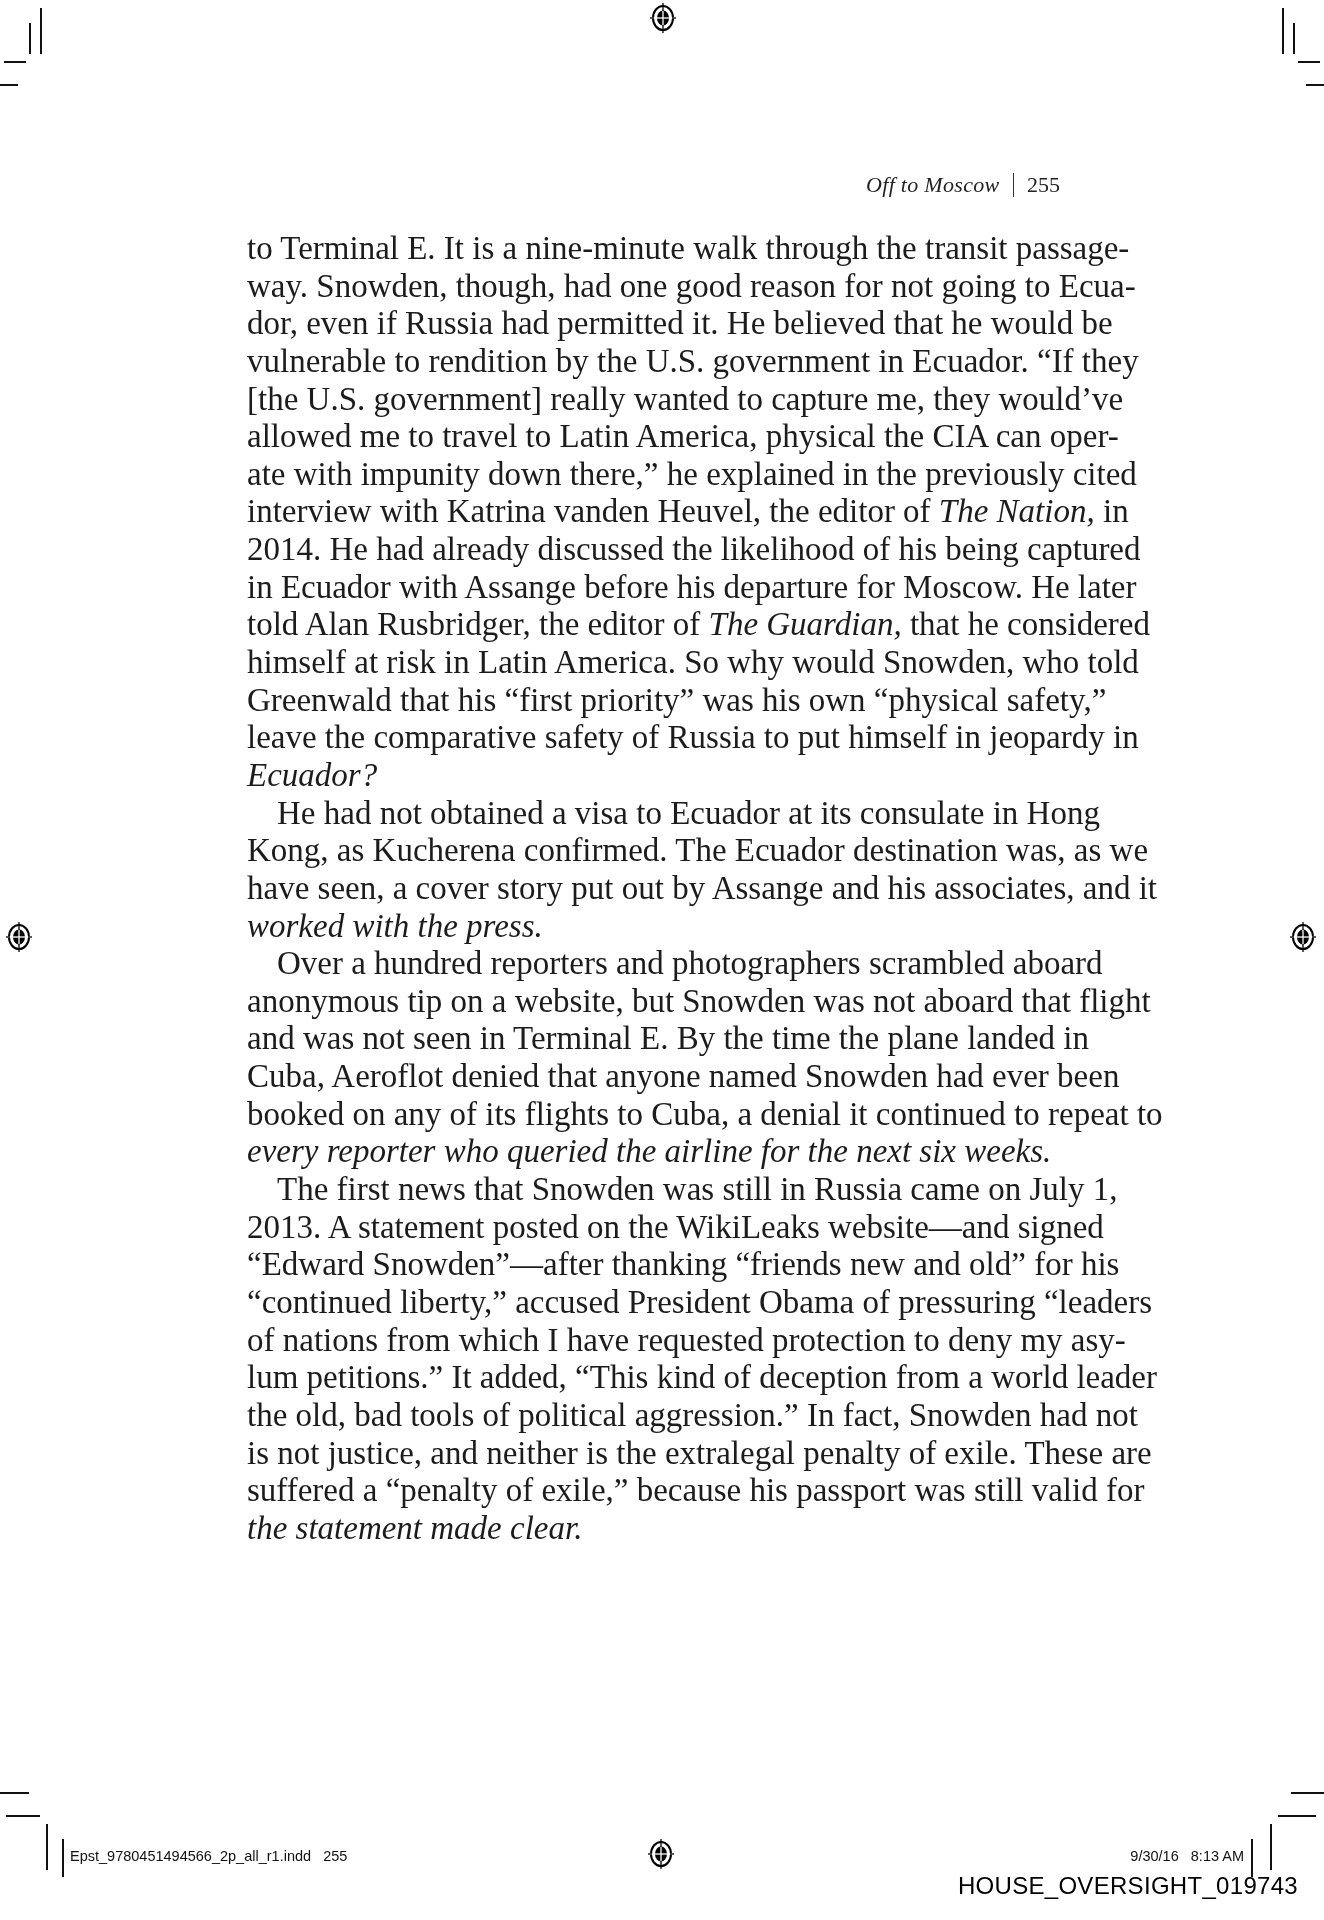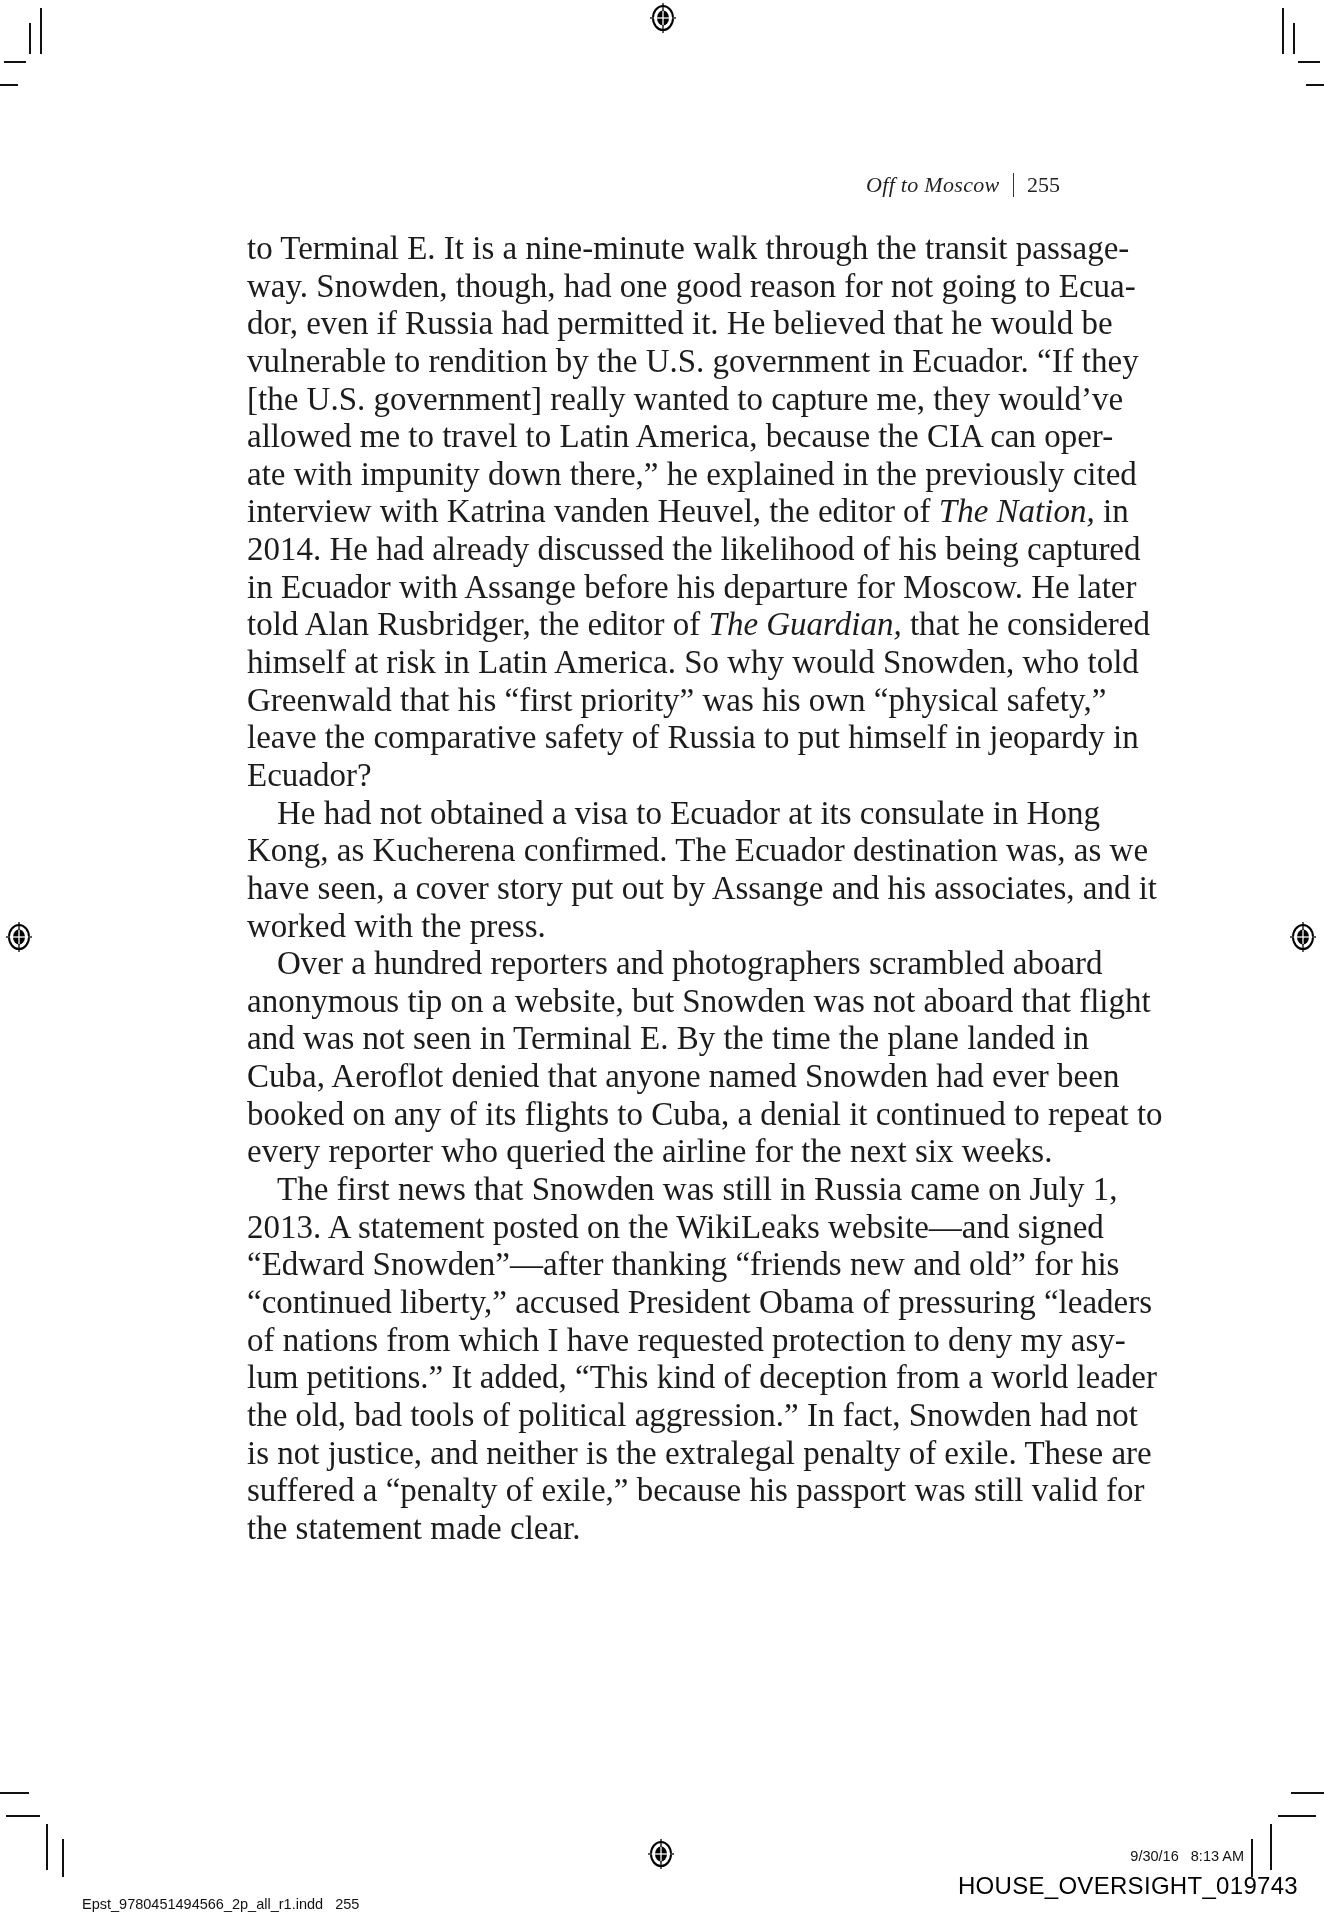--- a/index.html
+++ b/index.html
@@ -12,21 +12,21 @@
     font-size:22px; color:#222; white-space:nowrap;
   }
   .running-head .title { font-style:italic; letter-spacing:0.3px;text-align:center; }
   .running-head .sep { display:inline-block; width:1.5px; height:24px; background:#333; vertical-align:-5px; margin:0 13px; }
   .body-text {
     position:absolute; left:247px; top:230px; width:813px;
     font-family:"Liberation Serif", "DejaVu Serif", serif;
     font-size:33px; line-height:37.65px; color:#1c1c1c;
   }
   .line { display:block; white-space:nowrap; text-align:justify; text-align-last:justify; height:37.65px; }
-  .line.last { text-align-last:left; }
+  .line.last { text-align-last:left;font-style:italic; }
   .line.indent { text-indent:30px; }
   .line em { font-style:italic; }
   .slug {
     position:absolute; font-family:"Liberation Sans", "DejaVu Sans", sans-serif;
     font-size:14.5px; color:#111; white-space:nowrap;
   }
   .bates {
     position:absolute; right:26px; top:1872px;
     font-family:"Liberation Sans", "DejaVu Sans", sans-serif;
     font-size:24px; color:#000; letter-spacing:0.3px; white-space:nowrap;
@@ -95,21 +95,21 @@
 <div class="running-head">
   <span class="title">Off to Moscow</span><span class="sep"></span><span>255</span>
 </div>
 
 <div class="body-text">
   <span class="line">to Terminal E. It is a nine-minute walk through the transit passage-</span>
   <span class="line">way. Snowden, though, had one good reason for not going to Ecua-</span>
   <span class="line">dor, even if Russia had permitted it. He believed that he would be</span>
   <span class="line">vulnerable to rendition by the U.S. government in Ecuador. “If they</span>
   <span class="line">[the U.S. government] really wanted to capture me, they would’ve</span>
-  <span class="line">allowed me to travel to Latin America, because the CIA can oper-</span>
+  <span class="line">allowed me to travel to Latin America, physical the CIA can oper-</span>
   <span class="line">ate with impunity down there,” he explained in the previously cited</span>
   <span class="line"><span>interview with Katrina vanden Heuvel, the editor of </span><em>The Nation,</em><span> in</span></span>
   <span class="line">2014. He had already discussed the likelihood of his being captured</span>
   <span class="line">in Ecuador with Assange before his departure for Moscow. He later</span>
   <span class="line"><span>told Alan Rusbridger, the editor of </span><em>The Guardian,</em><span> that he considered</span></span>
   <span class="line">himself at risk in Latin America. So why would Snowden, who told</span>
   <span class="line">Greenwald that his “first priority” was his own “physical safety,”</span>
   <span class="line">leave the comparative safety of Russia to put himself in jeopardy in</span>
   <span class="line last">Ecuador?</span>
   <span class="line indent">He had not obtained a visa to Ecuador at its consulate in Hong</span>
@@ -127,20 +127,20 @@
   <span class="line">“Edward Snowden”—after thanking “friends new and old” for his</span>
   <span class="line">“continued liberty,” accused President Obama of pressuring “leaders</span>
   <span class="line">of nations from which I have requested protection to deny my asy-</span>
   <span class="line">lum petitions.” It added, “This kind of deception from a world leader</span>
   <span class="line">the old, bad tools of political aggression.” In fact, Snowden had not</span>
   <span class="line">is not justice, and neither is the extralegal penalty of exile. These are</span>
   <span class="line">suffered a “penalty of exile,” because his passport was still valid for</span>
   <span class="line last">the statement made clear.</span>
 </div>
 
-<div class="slug" style="left:82px;top:1848px;margin-top:48px;">
+<div class="slug" style="left:70px;top:1848px;">
   <span>Epst_9780451494566_2p_all_r1.indd</span>&nbsp;&nbsp;&nbsp;<span>255</span>
 </div>
 <div class="slug" style="right:80px;top:1848px;">
   <span>9/30/16</span>&nbsp;&nbsp;&nbsp;<span>8:13 AM</span>
 </div>
 
 <div class="bates">HOUSE_OVERSIGHT_019743</div>
 
 </body></html>

